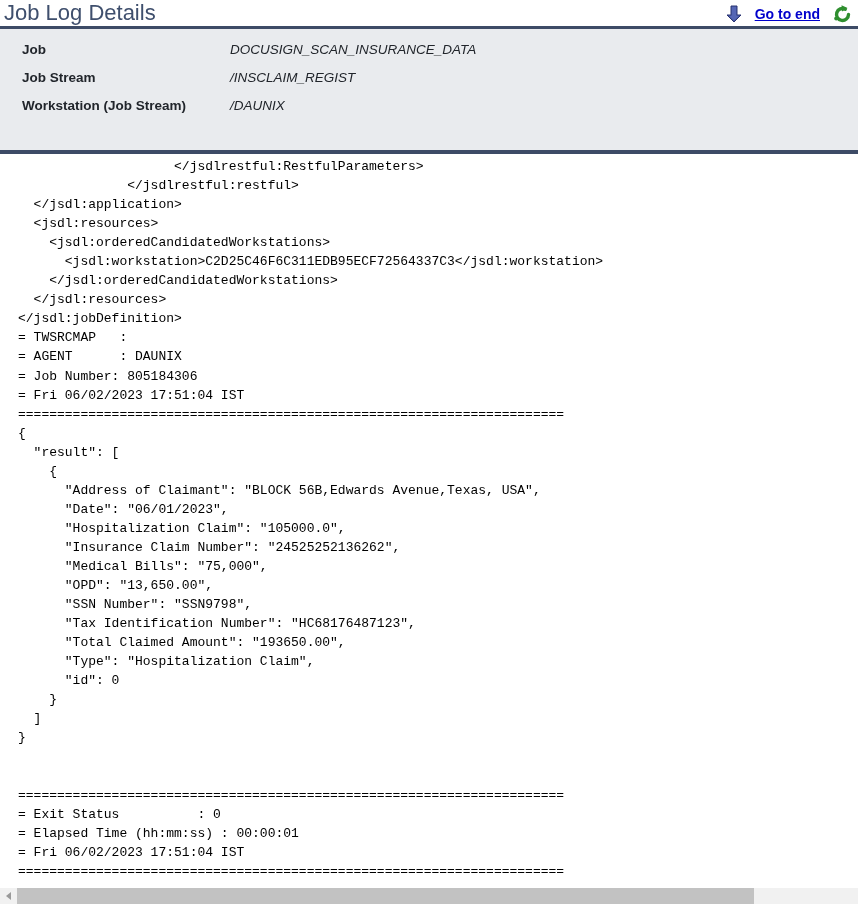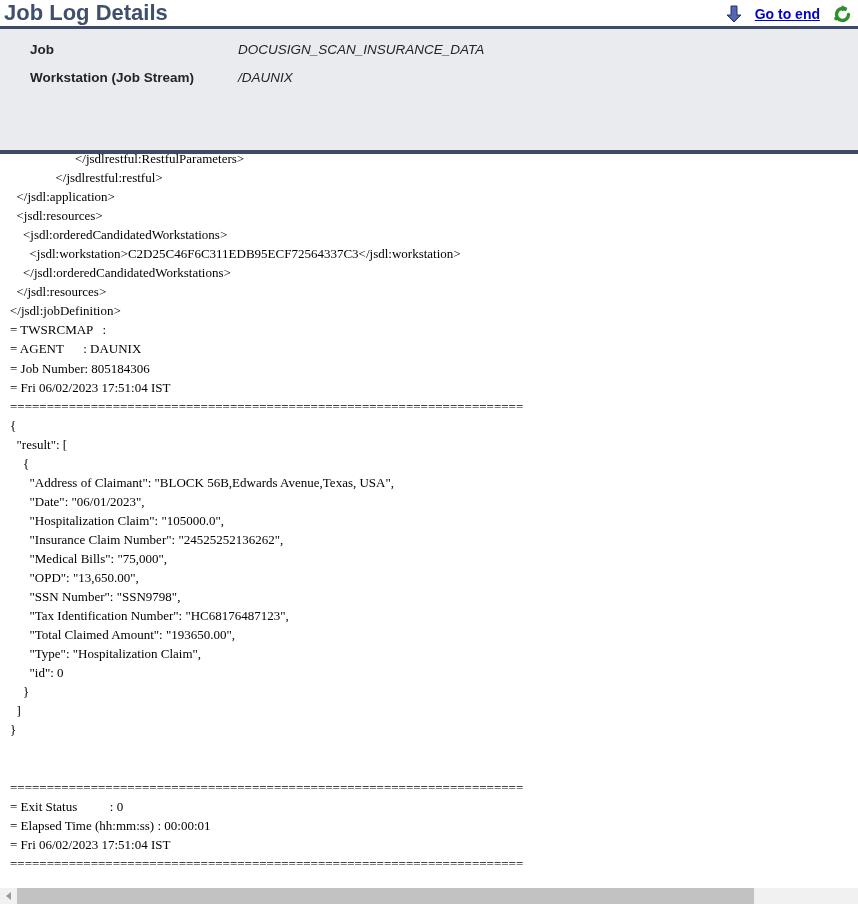--- a/index.html
+++ b/index.html
@@ -20,21 +20,21 @@
     position: relative;
     height: 29px;
     border-bottom: 3px solid #3d4b66;
     box-sizing: border-box;
   }
   #page-title {
     position: absolute;
     left: 4px;
     top: -1px;
     font-size: 22px;
-    font-weight: 700;
+    font-weight: 400;
     color: #3f4f6d;
     letter-spacing: 0px;
     font-family: "Liberation Sans", sans-serif;
     line-height: 28px;
     white-space: nowrap;
   }
   #title-actions {
     position: absolute;
     right: 4px;
     top: 1px;
@@ -63,21 +63,21 @@
     background: #e9ebee;
     border-bottom: 4px solid #3d4b66;
     box-sizing: border-box;
     height: 125px;
     padding: 6px 0 0 0;
     position: relative;
     overflow: hidden;
   }
   #header-table {
     border-collapse: collapse;
-    margin-left: 30px;
+    margin-left: 22px;
   }
   #header-table td {
     padding: 0;
     height: 28px;
     vertical-align: middle;
     font-size: 13.5px;
     color: #21252b;
     white-space: nowrap;
   }
   td.hdr-label {
@@ -99,23 +99,23 @@
     top: 154px;
     right: 0;
     bottom: 29px;
     overflow: hidden;
     background: #ffffff;
   }
   #log-body {
     position: absolute;
     left: 0;
     top: -9px;           
-    margin: 4px;
+    margin: 12px;
     padding: 0 0 0 6px;
-    font-family: Liberation Serif, serif;
+    font-family: Liberation Mono, monospace;
     font-size: 13px;
     line-height: 19.05px;
     color: #000000;
     white-space: pre;
     letter-spacing: 0px;
   }
 
   
   #hscrollbar {
     position: absolute;
@@ -190,20 +190,24 @@
 
   </div>
 </div>
 
 <div id="header-panel">
   <table id="header-table">
     <tbody>
       <tr>
         <td class="hdr-label">Job</td>
         <td class="hdr-value">DOCUSIGN_SCAN_INSURANCE_DATA</td>
+      </tr>
+      <tr>
+        <td class="hdr-label">Job Stream</td>
+        <td class="hdr-value">/INSCLAIM_REGIST</td>
       </tr>
       <tr>
         <td class="hdr-label">Workstation (Job Stream)</td>
         <td class="hdr-value">/DAUNIX</td>
       </tr>
     </tbody>
   </table>
 </div>
 
 <div id="log-wrap">

